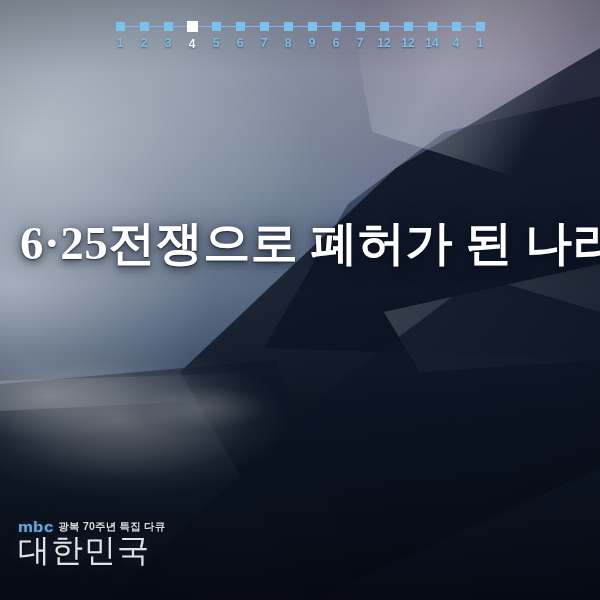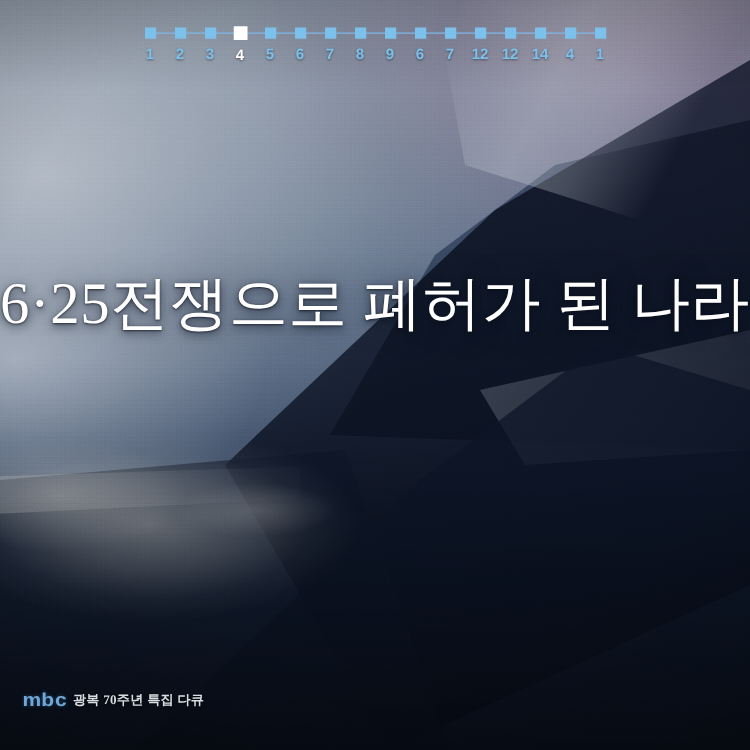--- a/index.html
+++ b/index.html
@@ -255,30 +255,31 @@
     line-height: 1.25;
     margin: 0 0 6px 0;
     text-shadow:
       0 1px 2px rgba(10,16,28,0.70),
       0 2px 6px rgba(8,14,26,0.55),
       0 0 18px rgba(20,30,48,0.45);
   }
   #title {
     font-family: "Liberation Serif", "DejaVu Serif", serif;
     font-size: 47px;
-    font-weight: 400;
+    font-weight: 700;
     color: #ffffff;
     letter-spacing: 0.5px;
     line-height: 1.15;
     margin: 0;
     white-space: nowrap;
     text-shadow:
       0 1px 2px rgba(10,16,28,0.75),
       0 3px 8px rgba(8,14,26,0.60),
       0 0 22px rgba(18,28,46,0.50);
+    padding-left: 20px;
   }
 
   
   #brand {
     position: absolute;
     left: 18px;
     bottom: 32px;
     z-index: 18;
   }
   .brand-row {
@@ -299,21 +300,21 @@
     font-size: 15px;
     font-weight: 700;
     line-height: 11px;
     color: #6fa8d6;
     letter-spacing: -0.5px;
     text-shadow: 0 0 3px rgba(60,110,160,0.55);
     transform: scaleX(1.12);
     transform-origin: left bottom;
   }
   #brand-tagline {
-    font-family: Liberation Serif, serif;
+    font-family: Liberation Sans, sans-serif;
     font-size: 10.5px;
     font-weight: 700;
     line-height: 11px;
     color: #d9dde2;
     letter-spacing: 0.2px;
     text-shadow: 0 1px 2px rgba(0,0,0,0.6);
   }
   #brand-title {
     font-family: "Liberation Serif", "DejaVu Serif", serif;
     font-size: 32px;
@@ -422,15 +423,16 @@
 
   <div id="brand">
     <div class="brand-row">
       <div id="mbc-mark">
           <span class="mbc-glyph">m</span>
           <span class="mbc-glyph">b</span>
           <span class="mbc-glyph">c</span>
         </div>
       <div id="brand-tagline">광복 70주년 특집 다큐</div>
     </div>
+    <div id="brand-title">대한민국</div>
   </div>
 
 </div>
 
 </body></html>

